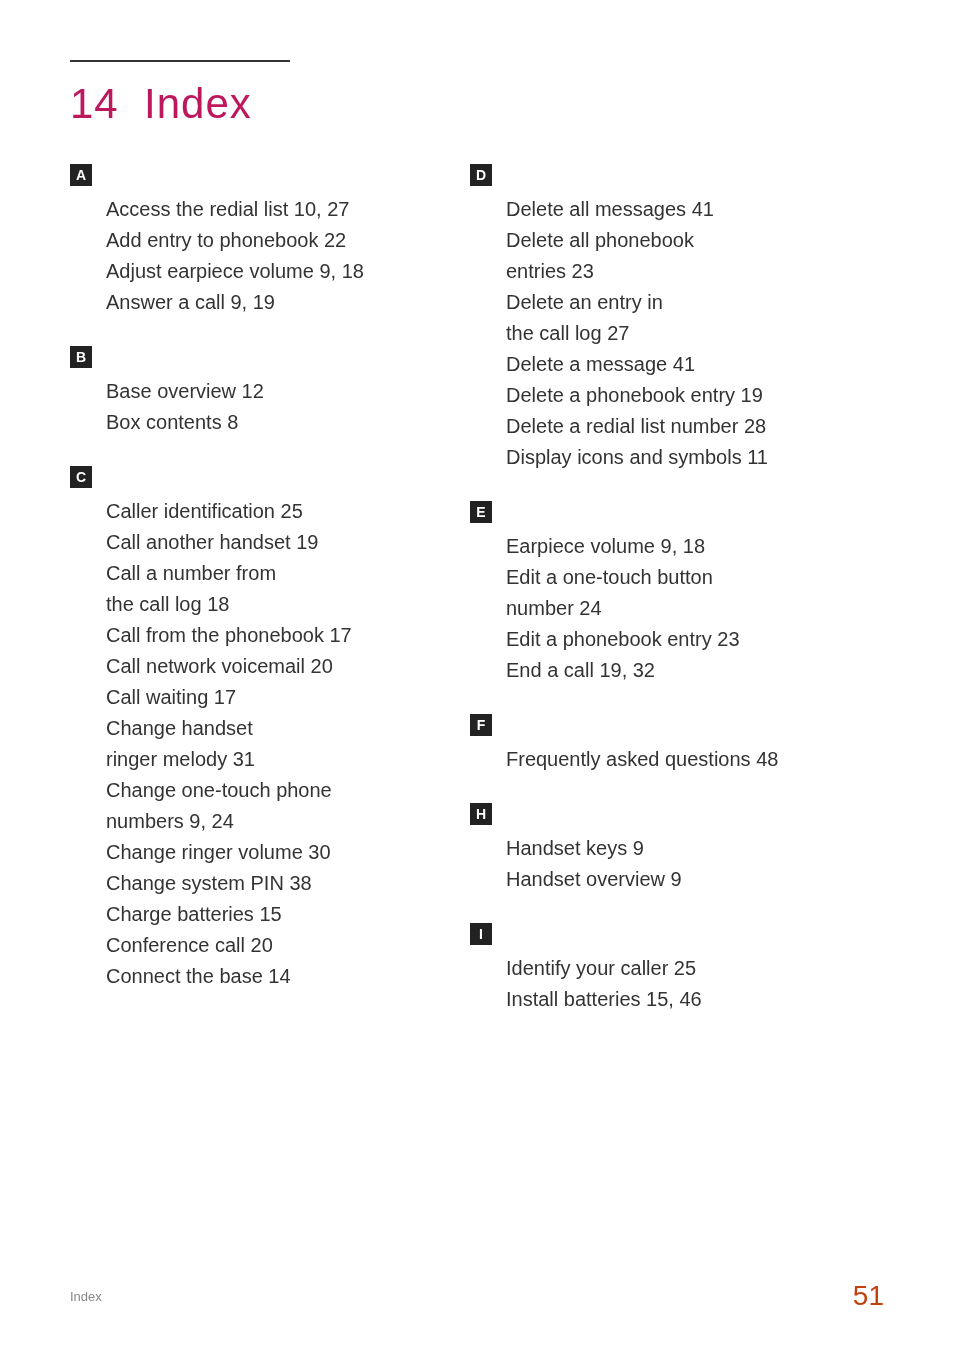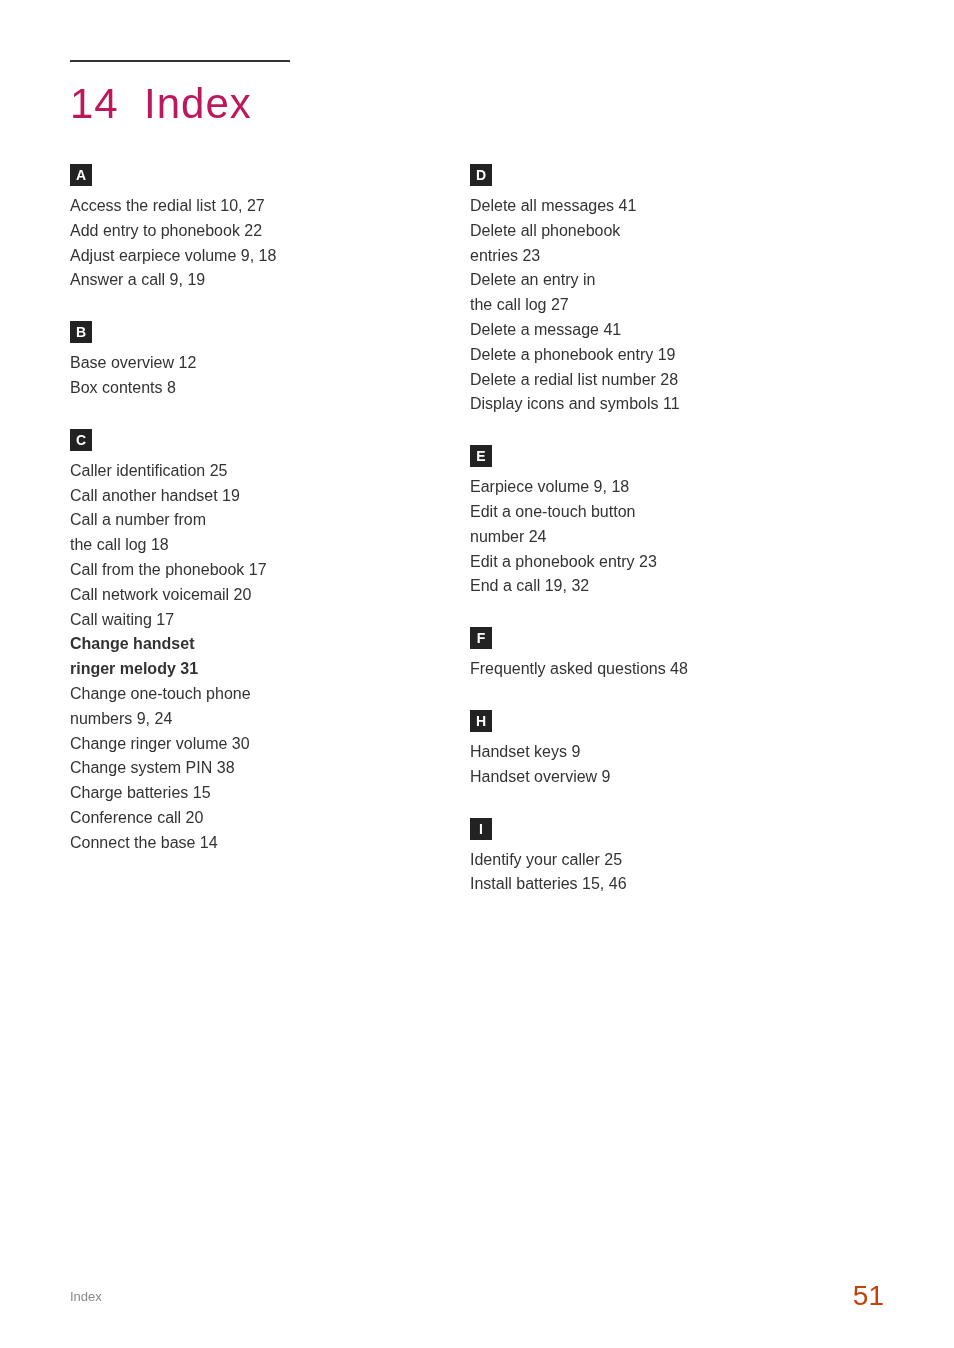--- a/index.html
+++ b/index.html
@@ -69,23 +69,24 @@
       text-align: center;
       line-height: 22px;
       margin-bottom: 8px;
     }
 
     .section-entries {
       list-style: none;
     }
 
     .section-entries li {
-      font-size: 16px;
+      font-size: 20px;
       color: #333;
       line-height: 1.55;
+      margin-left: 36px;
     }
 
     .footer {
       position: absolute;
       bottom: 36px;
       left: 70px;
       right: 70px;
       display: flex;
       justify-content: space-between;
       align-items: center;
@@ -125,21 +126,21 @@
             <li style="white-space: pre-line;">Box contents 8</li>
           </ul></div>
         <div class="section"><div class="section-header">C</div><ul class="section-entries">
             <li style="white-space: pre-line;">Caller identification 25</li>
             <li style="white-space: pre-line;">Call another handset 19</li>
             <li style="white-space: pre-line;">Call a number from
   the call log 18</li>
             <li style="white-space: pre-line;">Call from the phonebook 17</li>
             <li style="white-space: pre-line;">Call network voicemail 20</li>
             <li style="white-space: pre-line;">Call waiting 17</li>
-            <li style="white-space: pre-line; font-weight: bold;">Change handset
+            <li style="white-space: pre-line;">Change handset
   ringer melody 31</li>
             <li style="white-space: pre-line;">Change one-touch phone
   numbers 9, 24</li>
             <li style="white-space: pre-line;">Change ringer volume 30</li>
             <li style="white-space: pre-line;">Change system PIN 38</li>
             <li style="white-space: pre-line;">Charge batteries 15</li>
             <li style="white-space: pre-line;">Conference call 20</li>
             <li style="white-space: pre-line;">Connect the base 14</li>
           </ul></div>
       </div>

